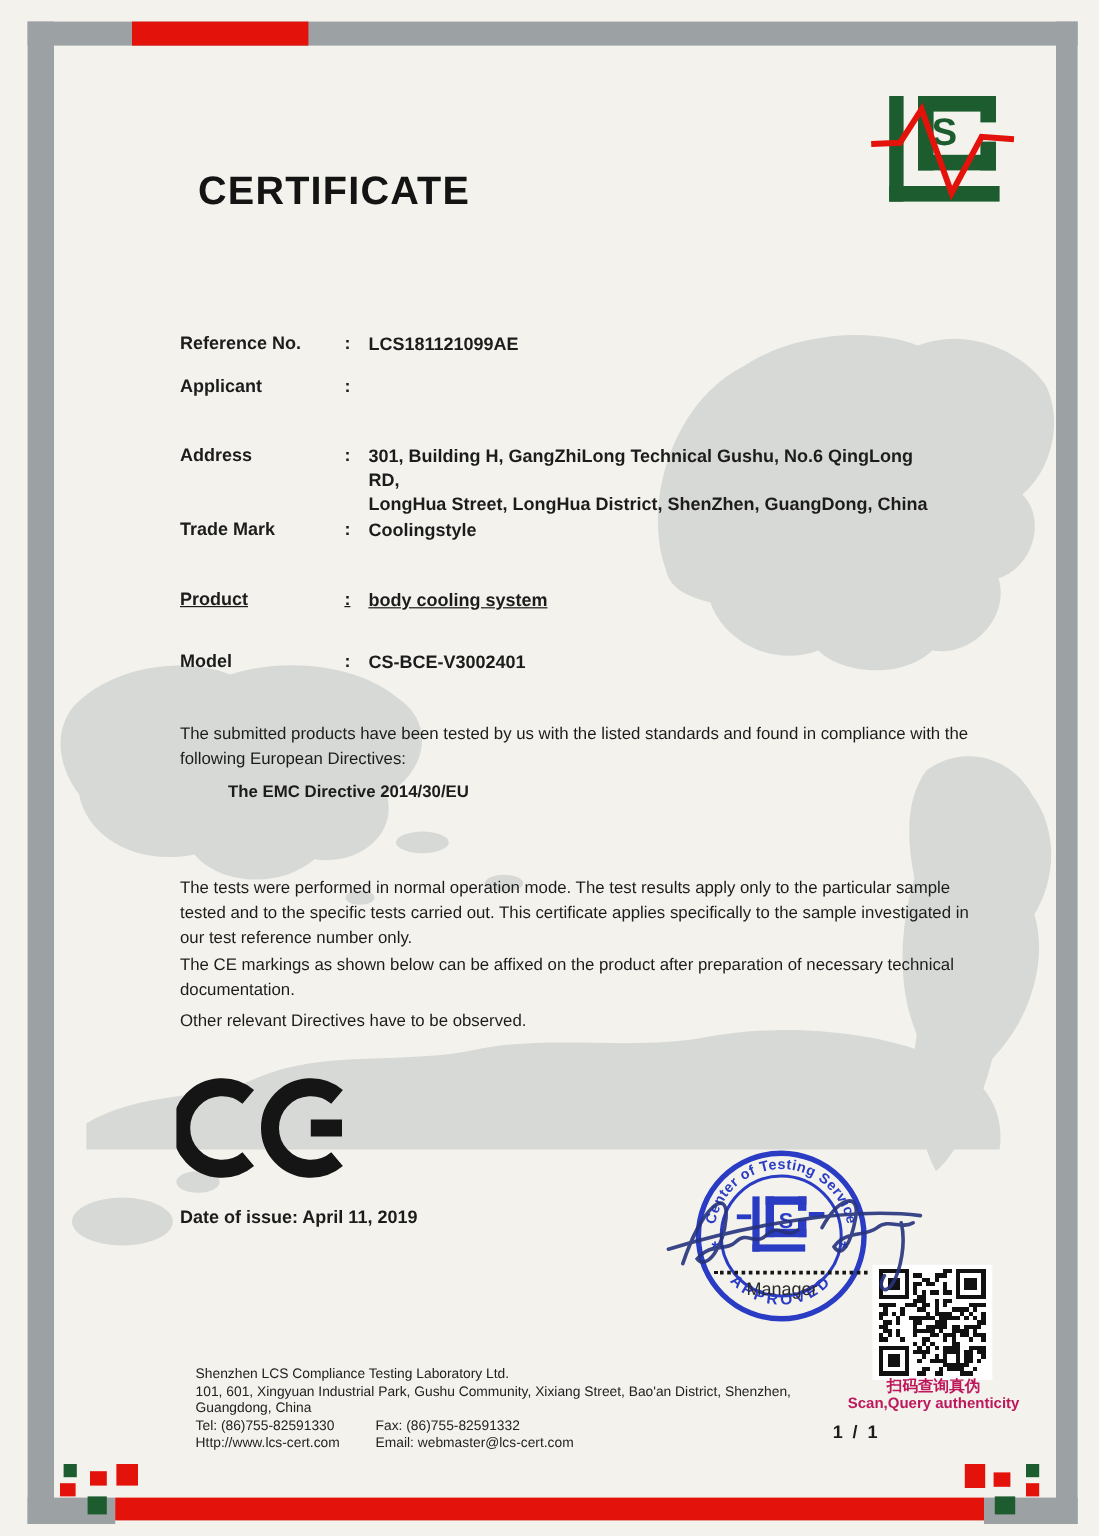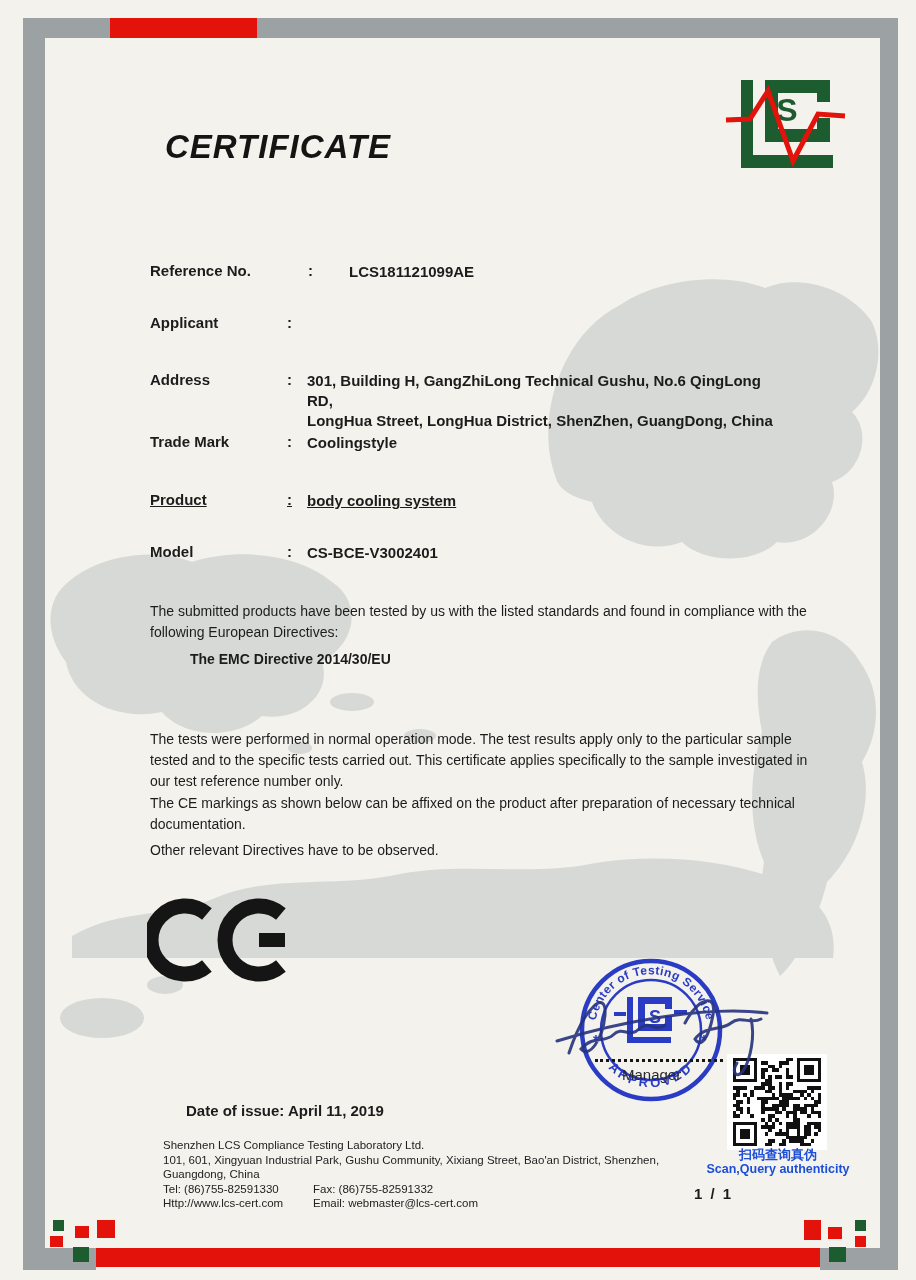--- a/index.html
+++ b/index.html
@@ -6,45 +6,45 @@
   .canvas{position:relative;width:916px;height:1280px;background:#f3f2ed;overflow:hidden;
           font-family:"Liberation Sans",sans-serif;color:#1c1c1c;}
   .abs{position:absolute;}
   
   .frame{position:absolute;background:#9ca1a4;}
   .red{background:#e3120b;}
   .green{background:#1c5c2e;}
   
   .map{position:absolute;left:0;top:0;z-index:0;}
   
-  .title{left:165px;top:128px;z-index:2;font-style:italic;}
+  .title{left:165px;top:140px;z-index:2;}
   .title h1{margin:0;font-size:33px;font-weight:bold;letter-spacing:1px;color:#141414;}
   .title h2{margin:4px 0 0 0;font-size:22px;font-weight:bold;color:#141414;}
   
   .frow{position:absolute;left:150px;display:flex;font-size:15px;font-weight:bold;z-index:2;}
   .flabel{width:137px;}
   .fcolon{width:20px;}
   .fvalue{width:480px;line-height:20px;}
   
   .para{position:absolute;left:150px;width:665px;font-size:14px;line-height:21px;z-index:2;}
   .bold{font-weight:bold;margin-left:40px;}
   
   .footer{position:absolute;left:163px;top:1138px;width:560px;font-size:11.5px;line-height:14.5px;z-index:2;color:#222;}
   .frow2{display:flex;}
   .frow2 .c1{width:150px;}
   
   .dotline{position:absolute;left:595px;top:1059px;width:128px;border-bottom:3px dotted #161616;z-index:4;}
   .manager{position:absolute;left:622px;top:1066px;font-size:15px;color:#2a2a2a;z-index:4;}
   
   .qrbox{position:absolute;left:727px;top:1054px;width:100px;height:96px;background:#fff;z-index:3;}
-  .qrcap{position:absolute;width:180px;text-align:center;left:688px;z-index:3;color:#1d4ed8;}
+  .qrcap{position:absolute;width:180px;text-align:center;left:688px;z-index:3;color:#be185d;}
   .qrcap.cn{top:1146px;font-size:13px;font-weight:bold;}
   .qrcap.en{top:1162px;font-size:12.5px;font-weight:bold;}
   .pagenum{position:absolute;left:694px;top:1185px;font-size:15px;font-weight:bold;letter-spacing:2px;z-index:3;}
-  .dateline{position:absolute;left:150px;top:1102px;font-size:15px;font-weight:bold;z-index:2;margin-left:36px;}
+  .dateline{position:absolute;left:150px;top:1006px;font-size:15px;font-weight:bold;z-index:2;}
   .sq{position:absolute;z-index:2;}
 </style>
 </head>
 <body>
 
 <div class="canvas">
 
   <svg class="map" width="916" height="1280" viewBox="0 0 916 1280">
     <g fill="#d7d9d6">
       <path d="M 555 475 C 535 420 560 335 620 305 C 660 278 725 272 765 288 C 805 272 852 292 872 322 C 886 352 876 392 852 412 C 872 432 862 472 832 482 C 842 512 812 548 777 542 C 752 566 702 562 682 542 C 642 557 602 532 592 502 C 572 497 558 490 555 475 Z"></path>
@@ -89,21 +89,21 @@
       <rect x="102" y="46" width="13" height="24"></rect>
     </g>
     <text x="72" y="49" font-size="32" font-weight="bold" fill="#1c5c2e" text-anchor="middle" font-family="Liberation Sans, sans-serif">S</text>
     <polyline points="11,48 35,47 53,19 78,89 103,42 130,44" fill="none" stroke="#e3120b" stroke-width="5" stroke-linejoin="miter"></polyline>
   </svg>
 
   <div class="abs title">
     <h1>CERTIFICATE</h1>
   </div>
 
-  <div class="frow" style="top:262px;gap:21px;">
+  <div class="frow" style="top:278px;">
     <div class="flabel">Reference No.</div>
     <div class="fcolon">:</div>
     <div class="fvalue">LCS181121099AE</div>
   </div>
   <div class="frow" style="top:314px;">
     <div class="flabel">Applicant</div>
     <div class="fcolon">:</div>
   </div>
   <div class="frow" style="top:371px;">
     <div class="flabel">Address</div>

